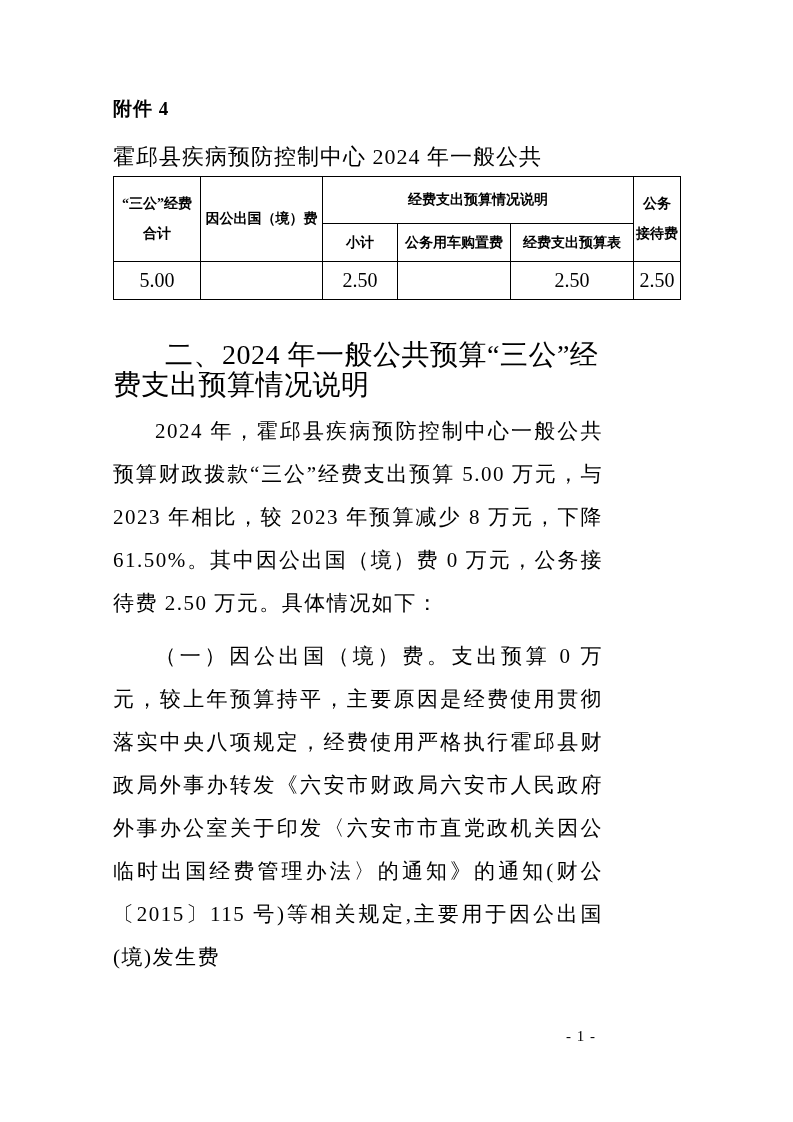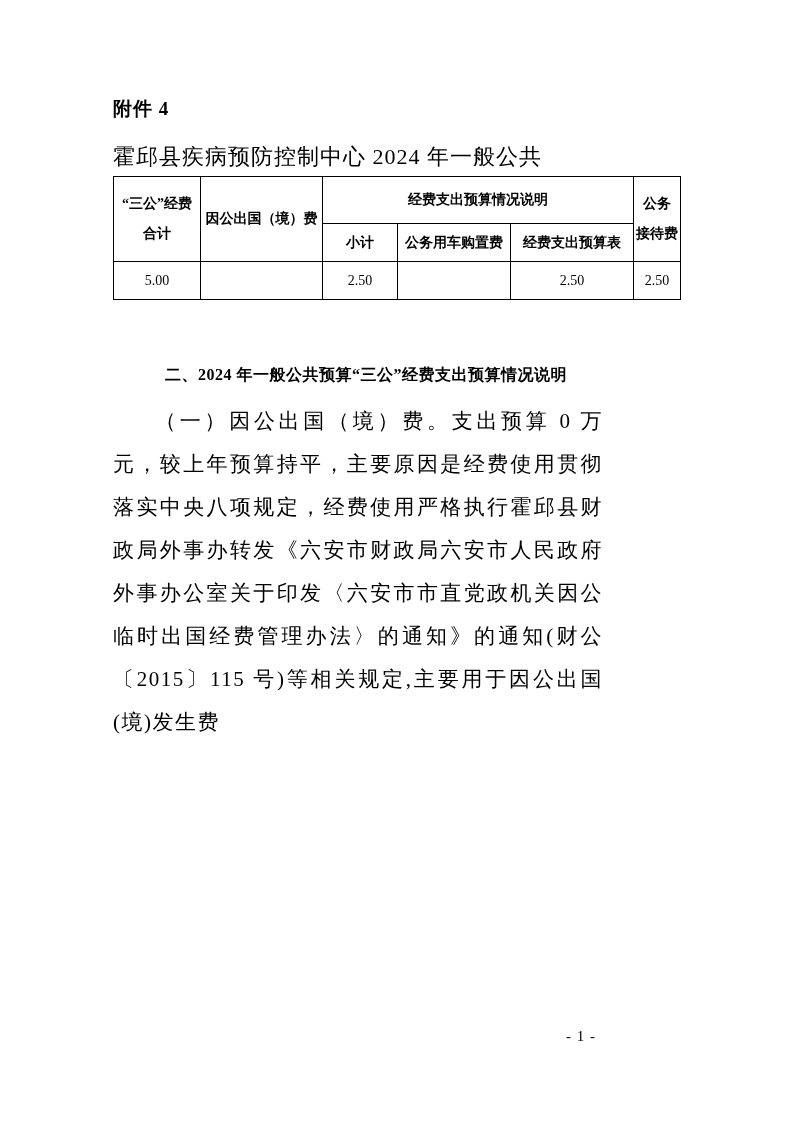--- a/index.html
+++ b/index.html
@@ -63,25 +63,25 @@
   }
   table.budget td.hdr {
     font-weight: bold;
     margin-top: 36px;
   }
   table.budget .two-line div {
     line-height: 30px;
   }
   table.budget tr.hrow1 td { height: 42px; }
   table.budget tr.hrow2 td { height: 33px; }
-  table.budget tr.drow td  { height: 33px; font-size: 14px; }
+  table.budget tr.drow td  { height: 33px; font-size: 20px; }
   .section-heading-2 {
-    margin-top: 60px;
-    font-weight: bold;
-    font-size: 16px;
+    margin-top: 40px;
+    font-weight: normal;
+    font-size: 28px;
     letter-spacing: 0.5px;
     line-height: 30px;
     text-indent: 52px;
   }
   .body-para {
     margin: 10px 0 0 0;
     font-size: 21px;
     line-height: 43px;
     letter-spacing: 1.5px;
     text-align: justify;
@@ -144,20 +144,21 @@
       <td>2.50</td>
       <td></td>
       <td>2.50</td>
       <td>2.50</td>
     </tr>
   </tbody>
     </table>
 
   <div class="section-heading-2">二、2024 年一般公共预算“三公”经费支出预算情况说明</div>
 
+  <p class="body-para">2024 年，霍邱县疾病预防控制中心一般公共预算财政拨款“三公”经费支出预算 5.00 万元，与 2023 年相比，较 2023 年预算减少 8 万元，下降 61.50%。其中因公出国（境）费 0 万元，公务接待费 2.50 万元。具体情况如下：</p>
 
   <p class="body-para">
     <span class="lead">（一）因公出国（境）费。</span><span>支出预算 0 万元，较上年预算持平，主要原因是经费使用贯彻落实中央八项规定，经费使用严格执行霍邱县财政局外事办转发《六安市财政局六安市人民政府外事办公室关于印发〈六安市市直党政机关因公临时出国经费管理办法〉的通知》的通知(财公〔2015〕115 号)等相关规定,主要用于因公出国(境)发生费</span>
   </p>
 
   <div class="page-number">- 1 -</div>
 
 </div>
 
 </body></html>

